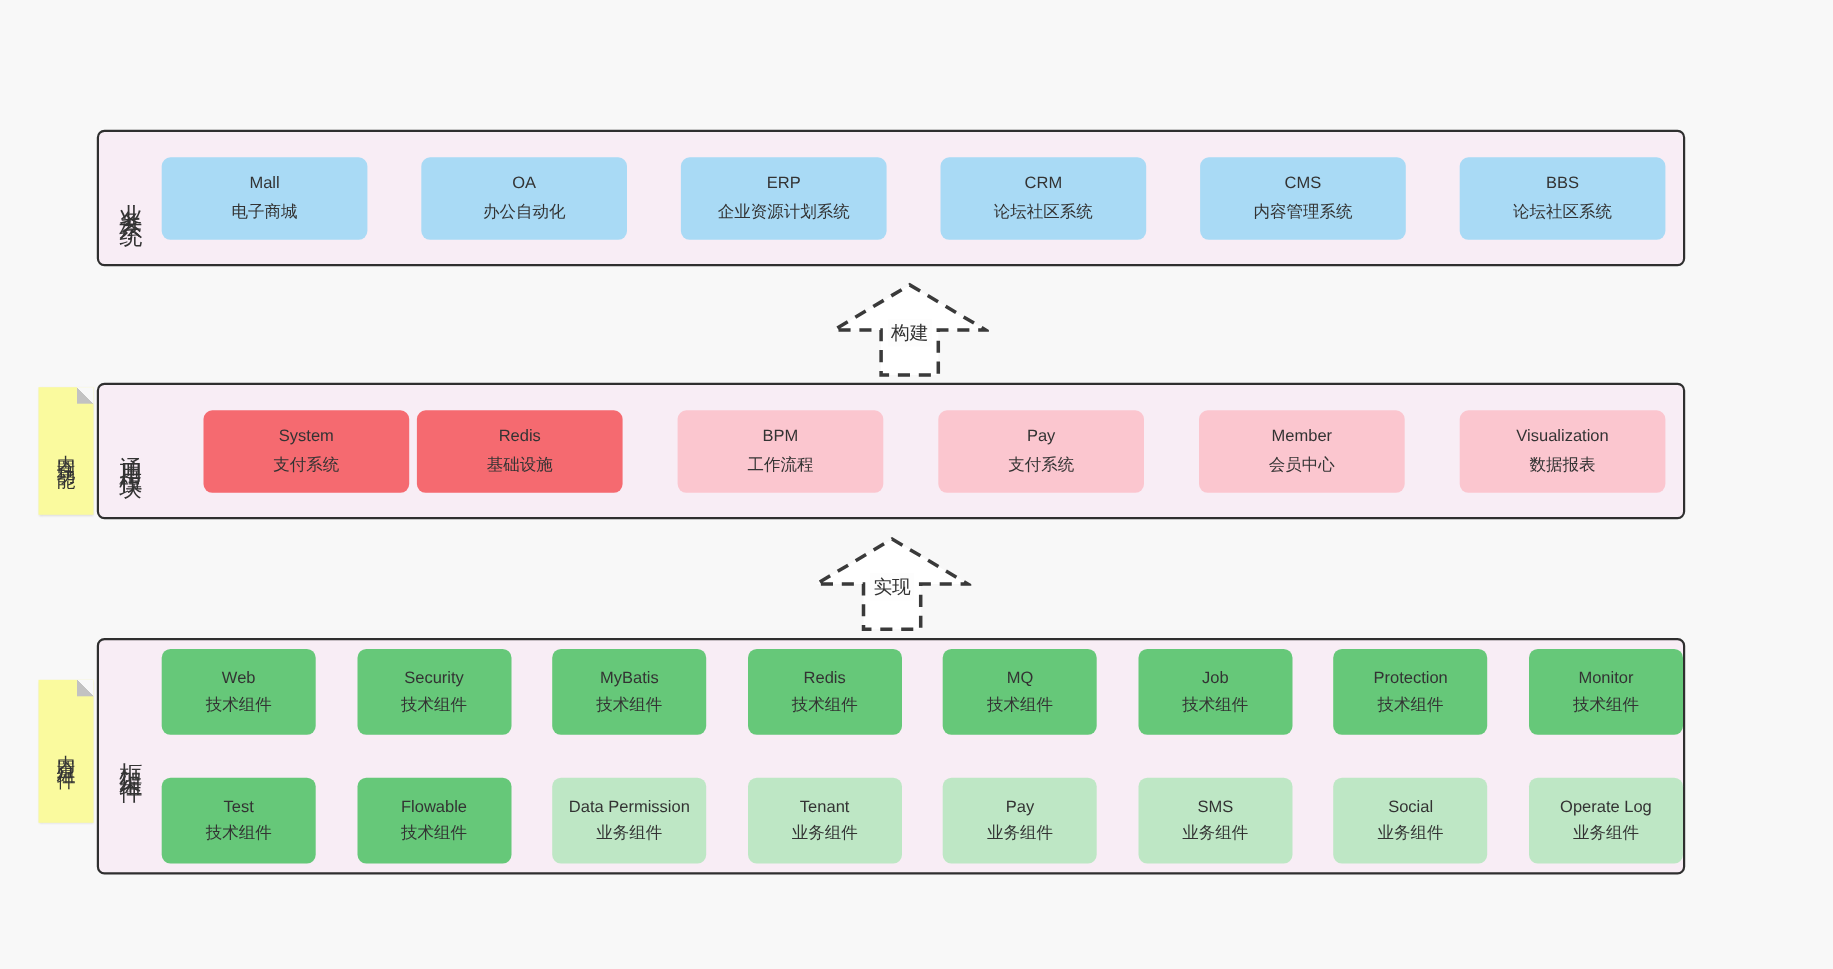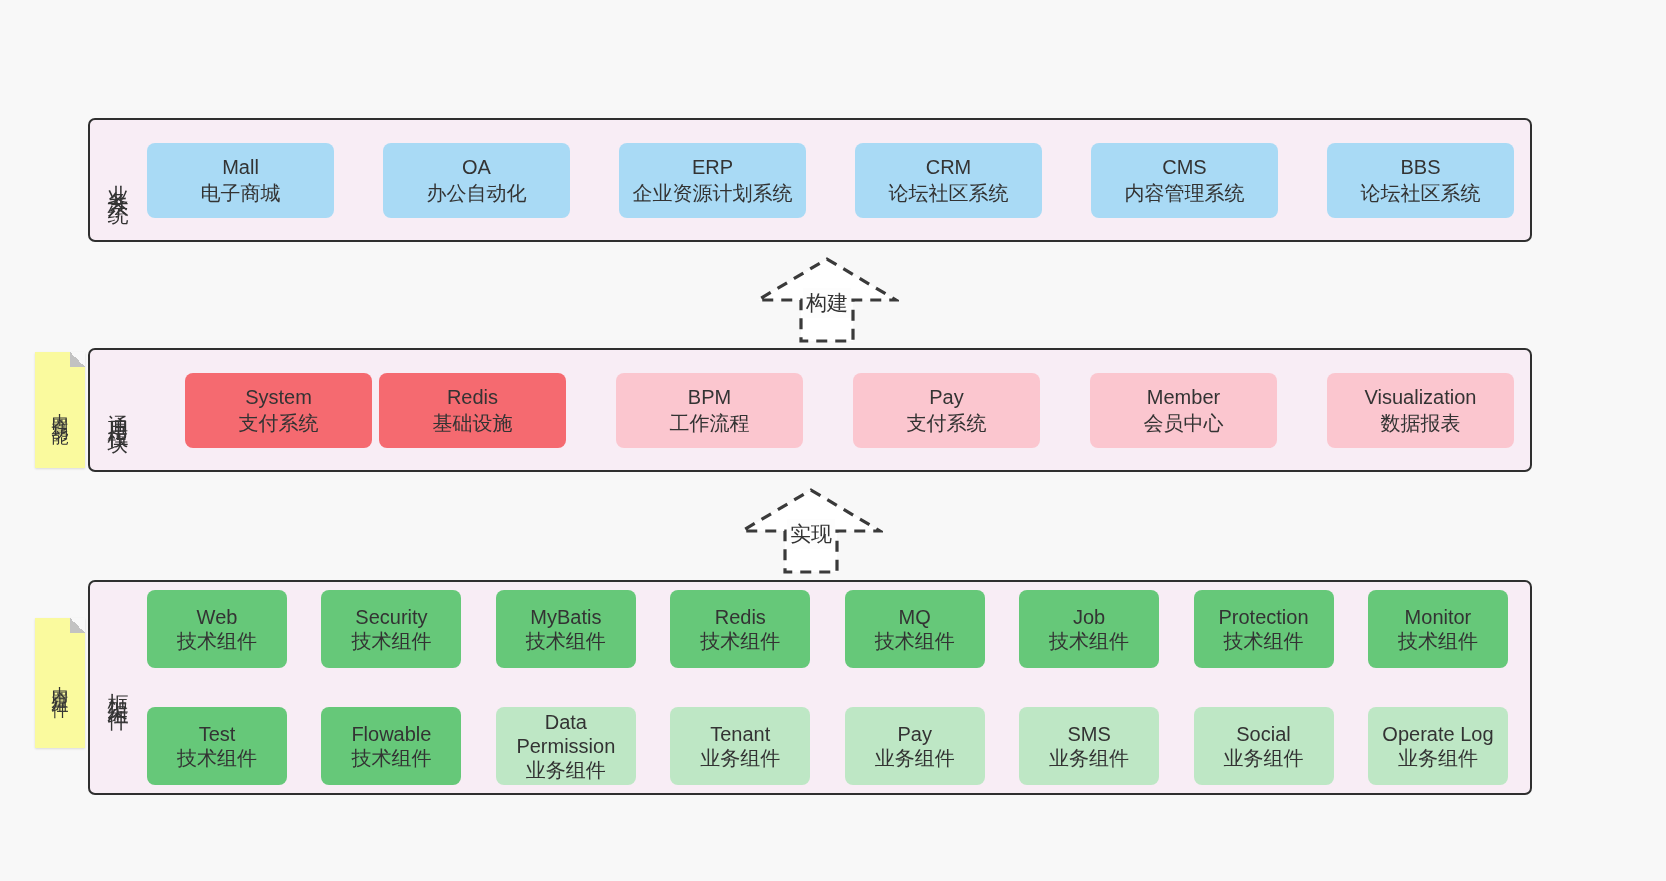--- a/index.html
+++ b/index.html
@@ -52,31 +52,30 @@
     align-items: center;
     justify-content: space-between;
     padding-right: 16px;
   }
   .boxes-col {
     flex: 1;
     display: flex;
     flex-direction: column;
     justify-content: center;
     gap: 22px;
-    padding-right: 22px;
   }
 
   .box {
     border-radius: 8px;
     display: flex;
     flex-direction: column;
     align-items: center;
     justify-content: center;
     text-align: center;
-    font-size: 20px;
+    font-size: 15px;
     line-height: 26px;
     color: #333;
   }
   .panel-1 .box, .panel-2 .box { width: 187px; height: 75px; }
   .panel-3 .box { width: 140px; height: 78px; line-height: 24px; padding: 2px 8px; box-sizing: border-box; }
   .box span { display: block; }
 
   .box-blue        { background: #a9daf5; }
   .box-red         { background: #f56a70; }
   .box-pink        { background: #fbc6cf; margin-left: 43px; }
@@ -113,21 +112,21 @@
   .arrow svg { display: block; }
   .arrow-1 { left: 755px; top: 256px; }
   .arrow-2 { left: 739px; top: 487px; }
   .arrow-label {
     position: absolute;
     left: 50%;
     top: 44px;
     transform: translate(-50%, -40%);
     background: #fdfdfd;
     padding: 1px 3px;
-    font-size: 21px;
+    font-size: 17px;
     color: #333;
     white-space: nowrap;
   }
 </style>
 </head>
 <body>
 
 <div class="canvas">
 
   <section class="panel panel-1">

